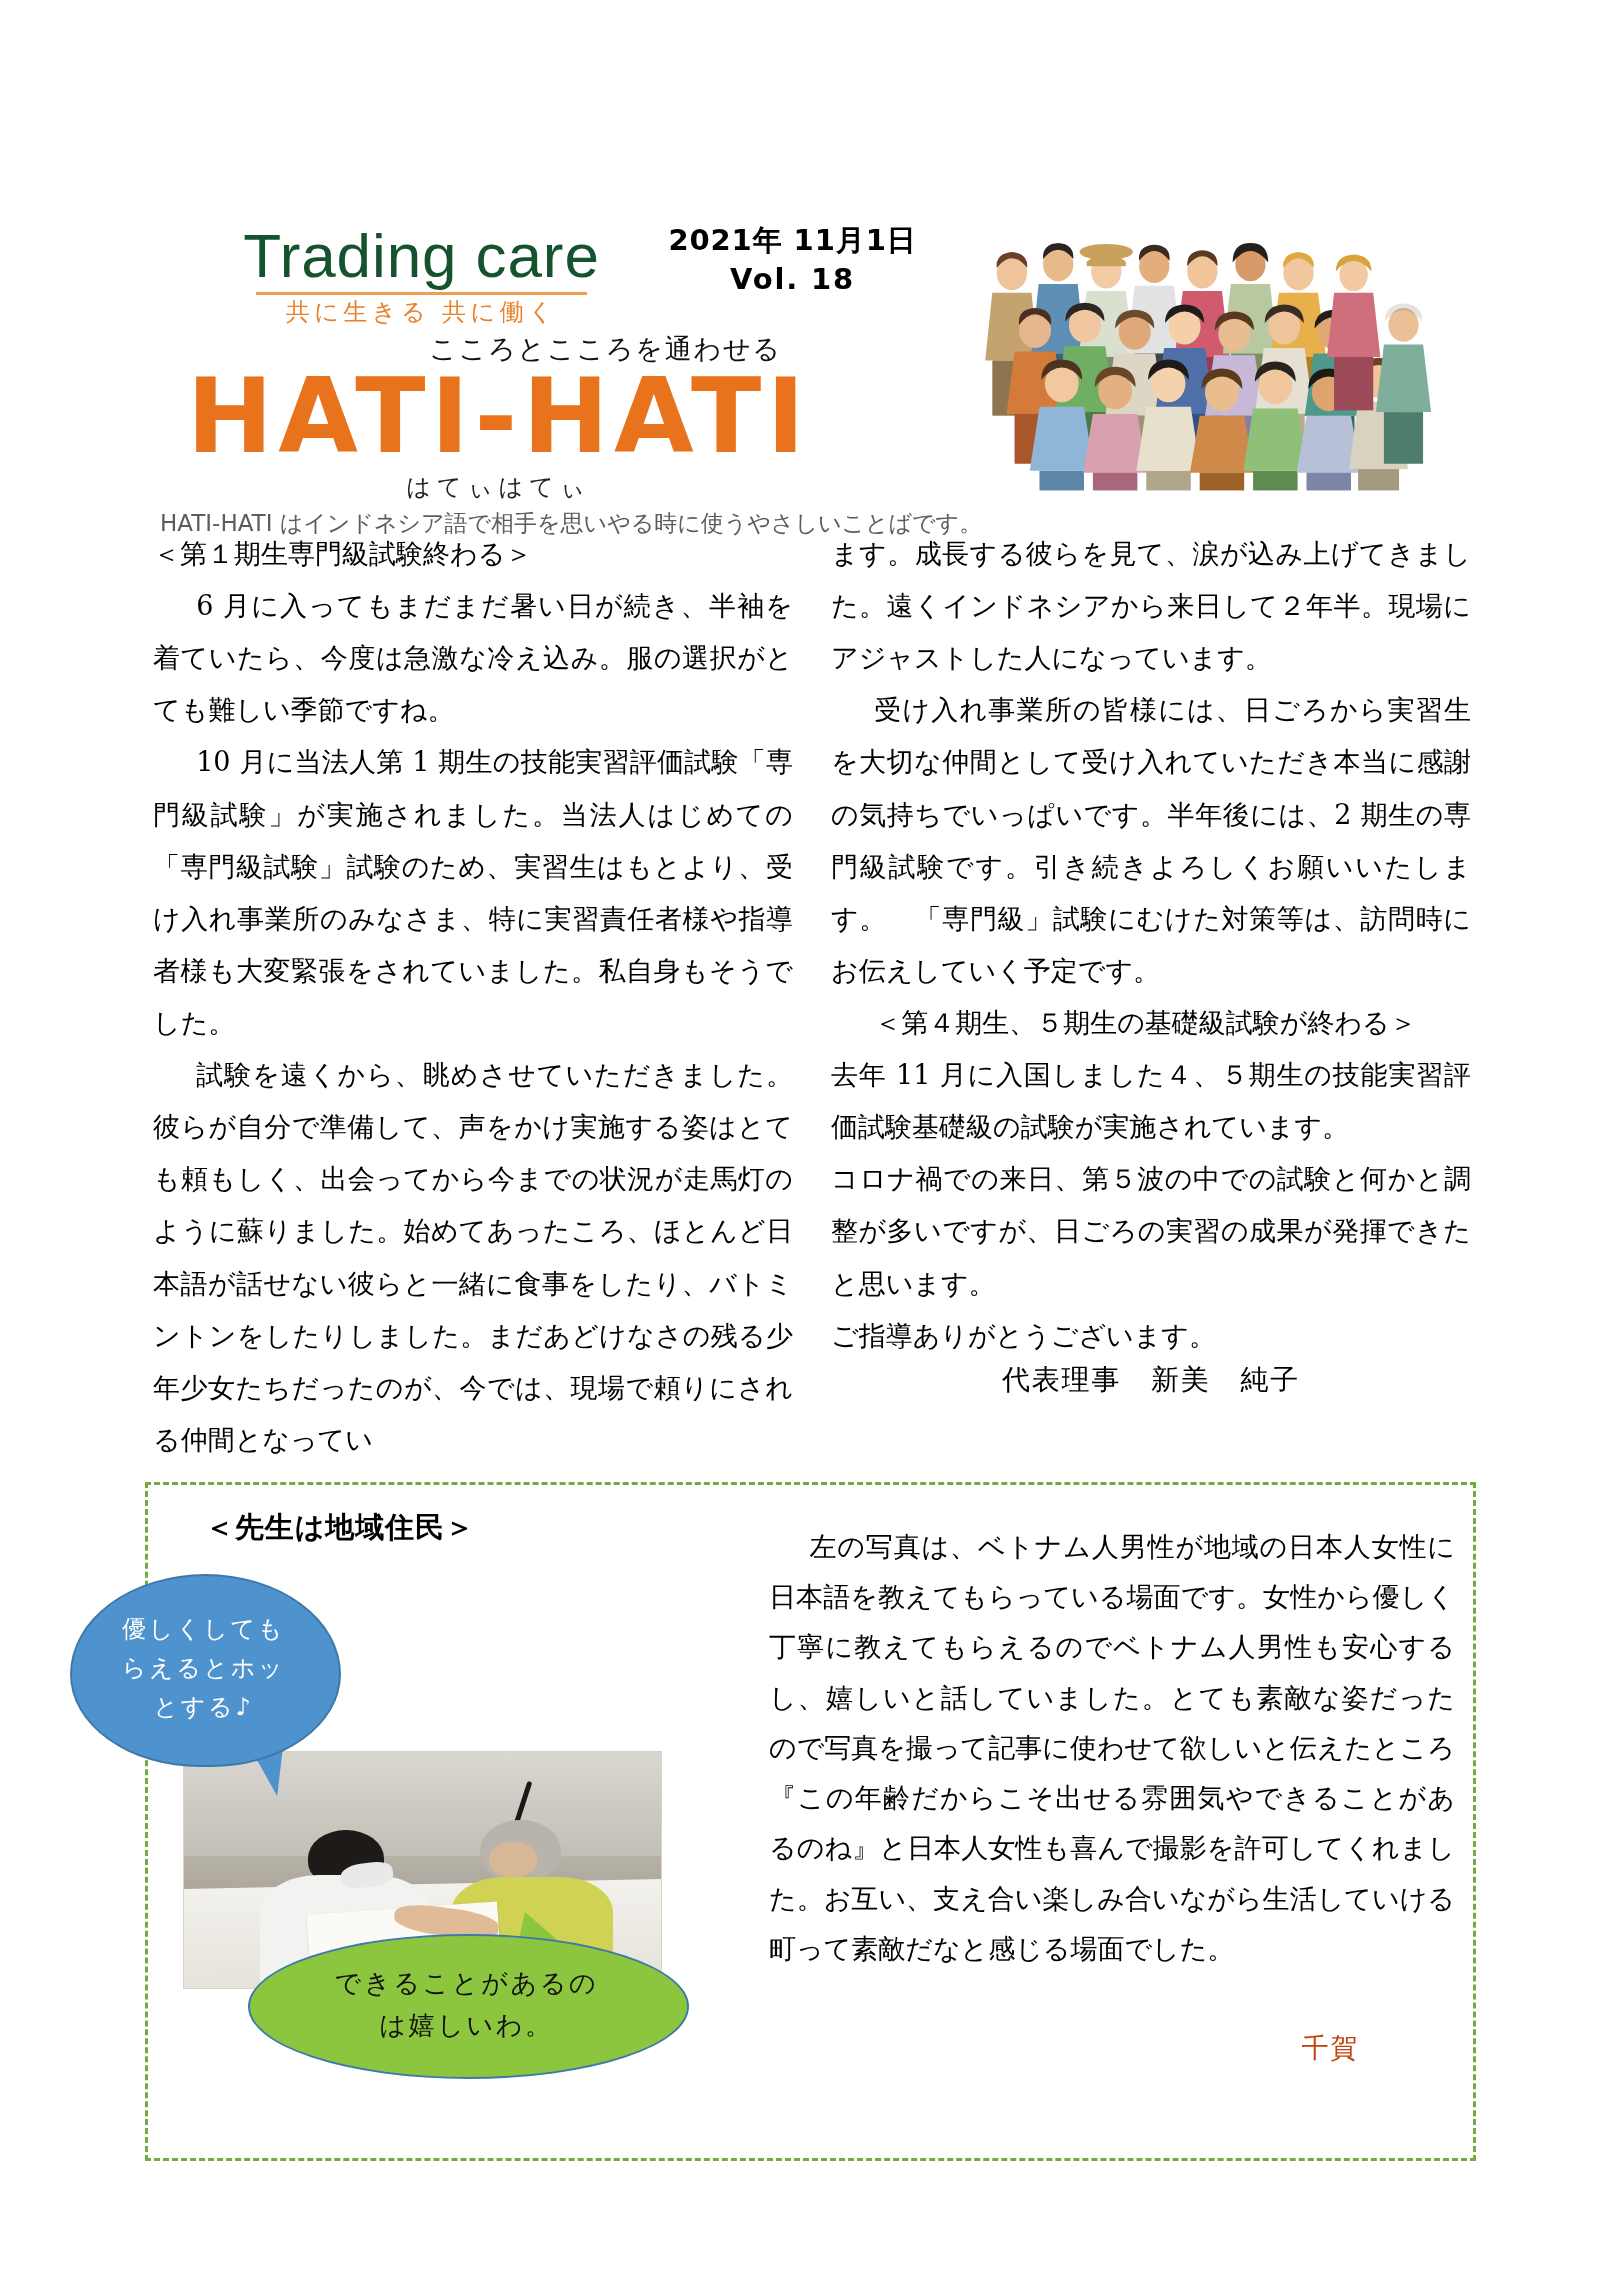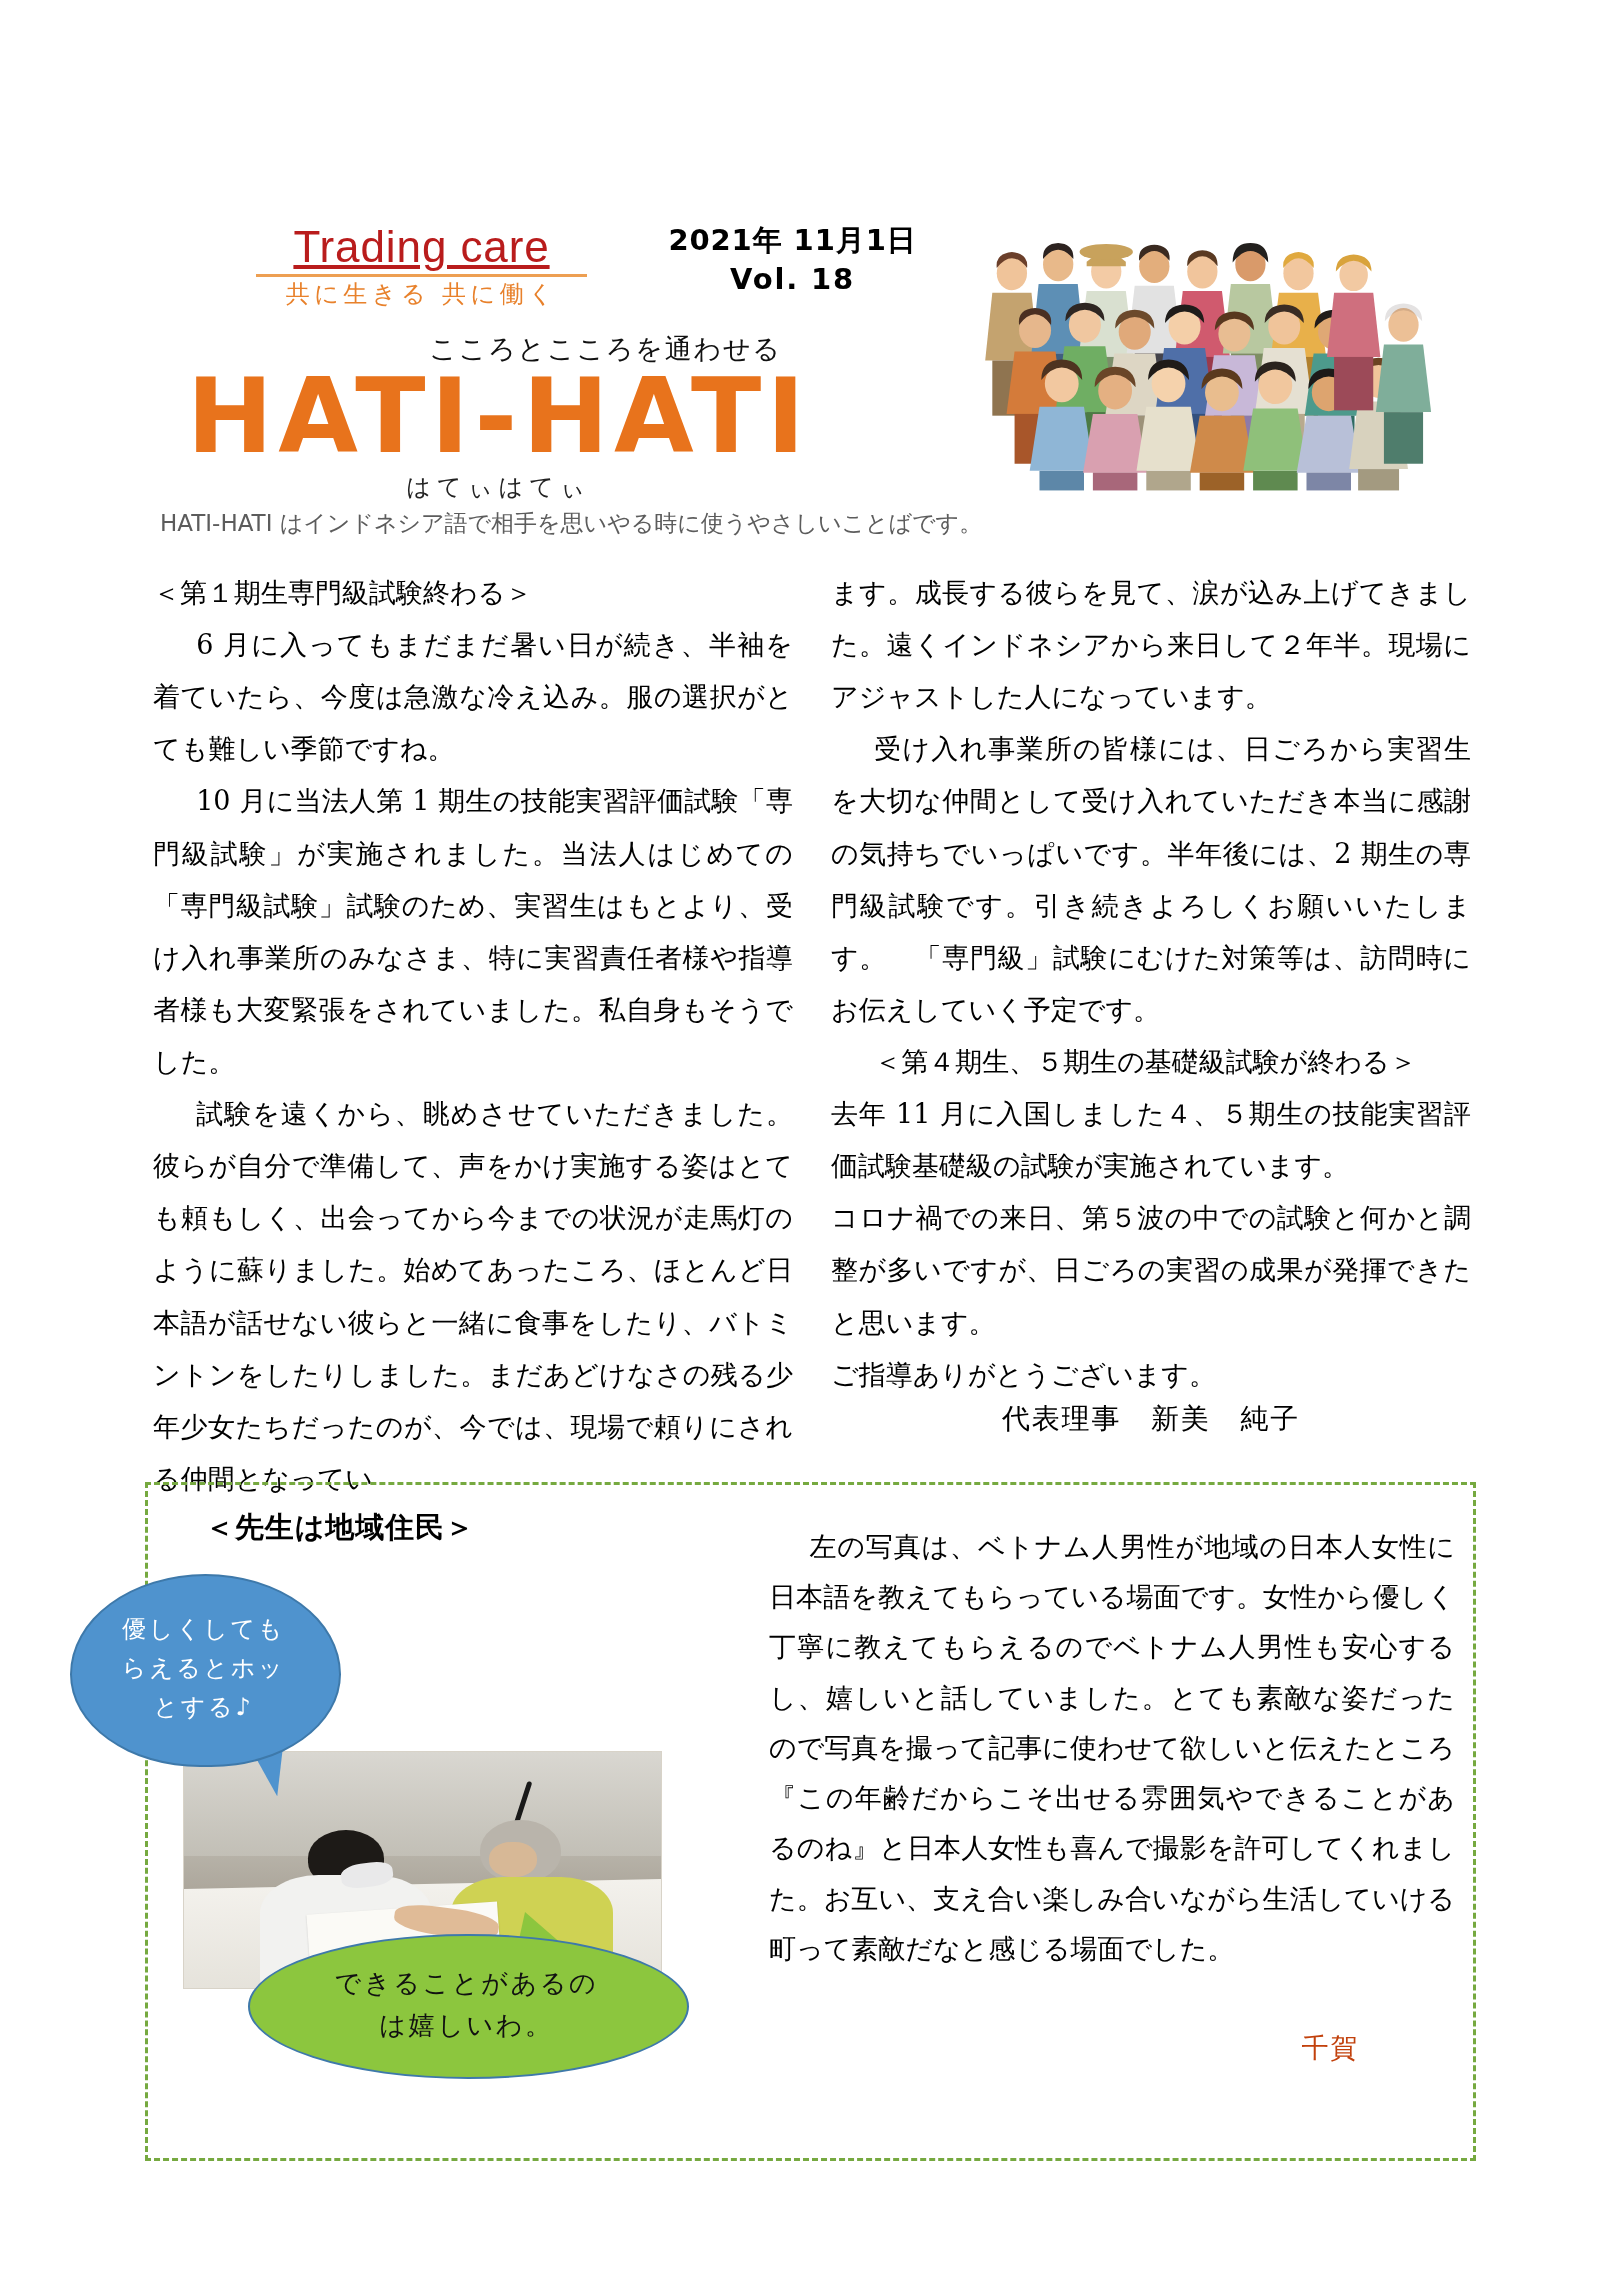--- a/index.html
+++ b/index.html
@@ -9,23 +9,22 @@
     color:#000;
   }
   .page{position:absolute;inset:0;background:#fff;}
 
   
   .masthead{position:absolute;left:0;top:0;width:1622px;height:535px;}
 
   .brand{position:absolute;left:230px;top:225px;width:383px;text-align:center;}
   .brand-en{
     font-family:"Liberation Sans","DejaVu Sans",sans-serif;
-    font-size:44px;color:#b91c1c;letter-spacing:0.9px;line-height:1;
+    font-size:62px;color:#14532d;letter-spacing:0.9px;line-height:1;
     font-weight:400;
-    text-decoration:underline;
   }
   .brand-rule{
     width:331px;height:2.7px;background:#ED9F52;margin:5.3px auto 3.6px auto;
   }
   .brand-jp{
     font-family:"DejaVu Sans","Liberation Sans",sans-serif;
     font-size:24px;color:#E8812B;letter-spacing:4.5px;line-height:1.1;
     white-space:nowrap;
   }
 
@@ -59,21 +58,21 @@
     position:absolute;left:160px;top:508px;width:1069px;
     font-family:"DejaVu Sans","Liberation Sans",sans-serif;
     font-size:23px;color:#5c5c5c;letter-spacing:0px;white-space:nowrap;
   }
 
   
   .crowd{position:absolute;left:976px;top:227px;width:499px;height:267px;}
   .crowd svg{display:block;}
 
   
-  .article{position:absolute;left:0;top:567px;width:1576px;height:891px;}
+  .article{position:absolute;left:0;top:528px;width:1576px;height:891px;}
   .col{
     position:absolute;top:0;width:640px;
     font-family:"DejaVu Serif","Liberation Serif",serif;
     font-size:27px;line-height:1.93;color:#000;
     text-align:justify;
   }
   .col.left{left:153px;}
   .col.right{left:831px;}
   .col p{margin:0;}
   .col p.indent{text-indent:1.6em;}

